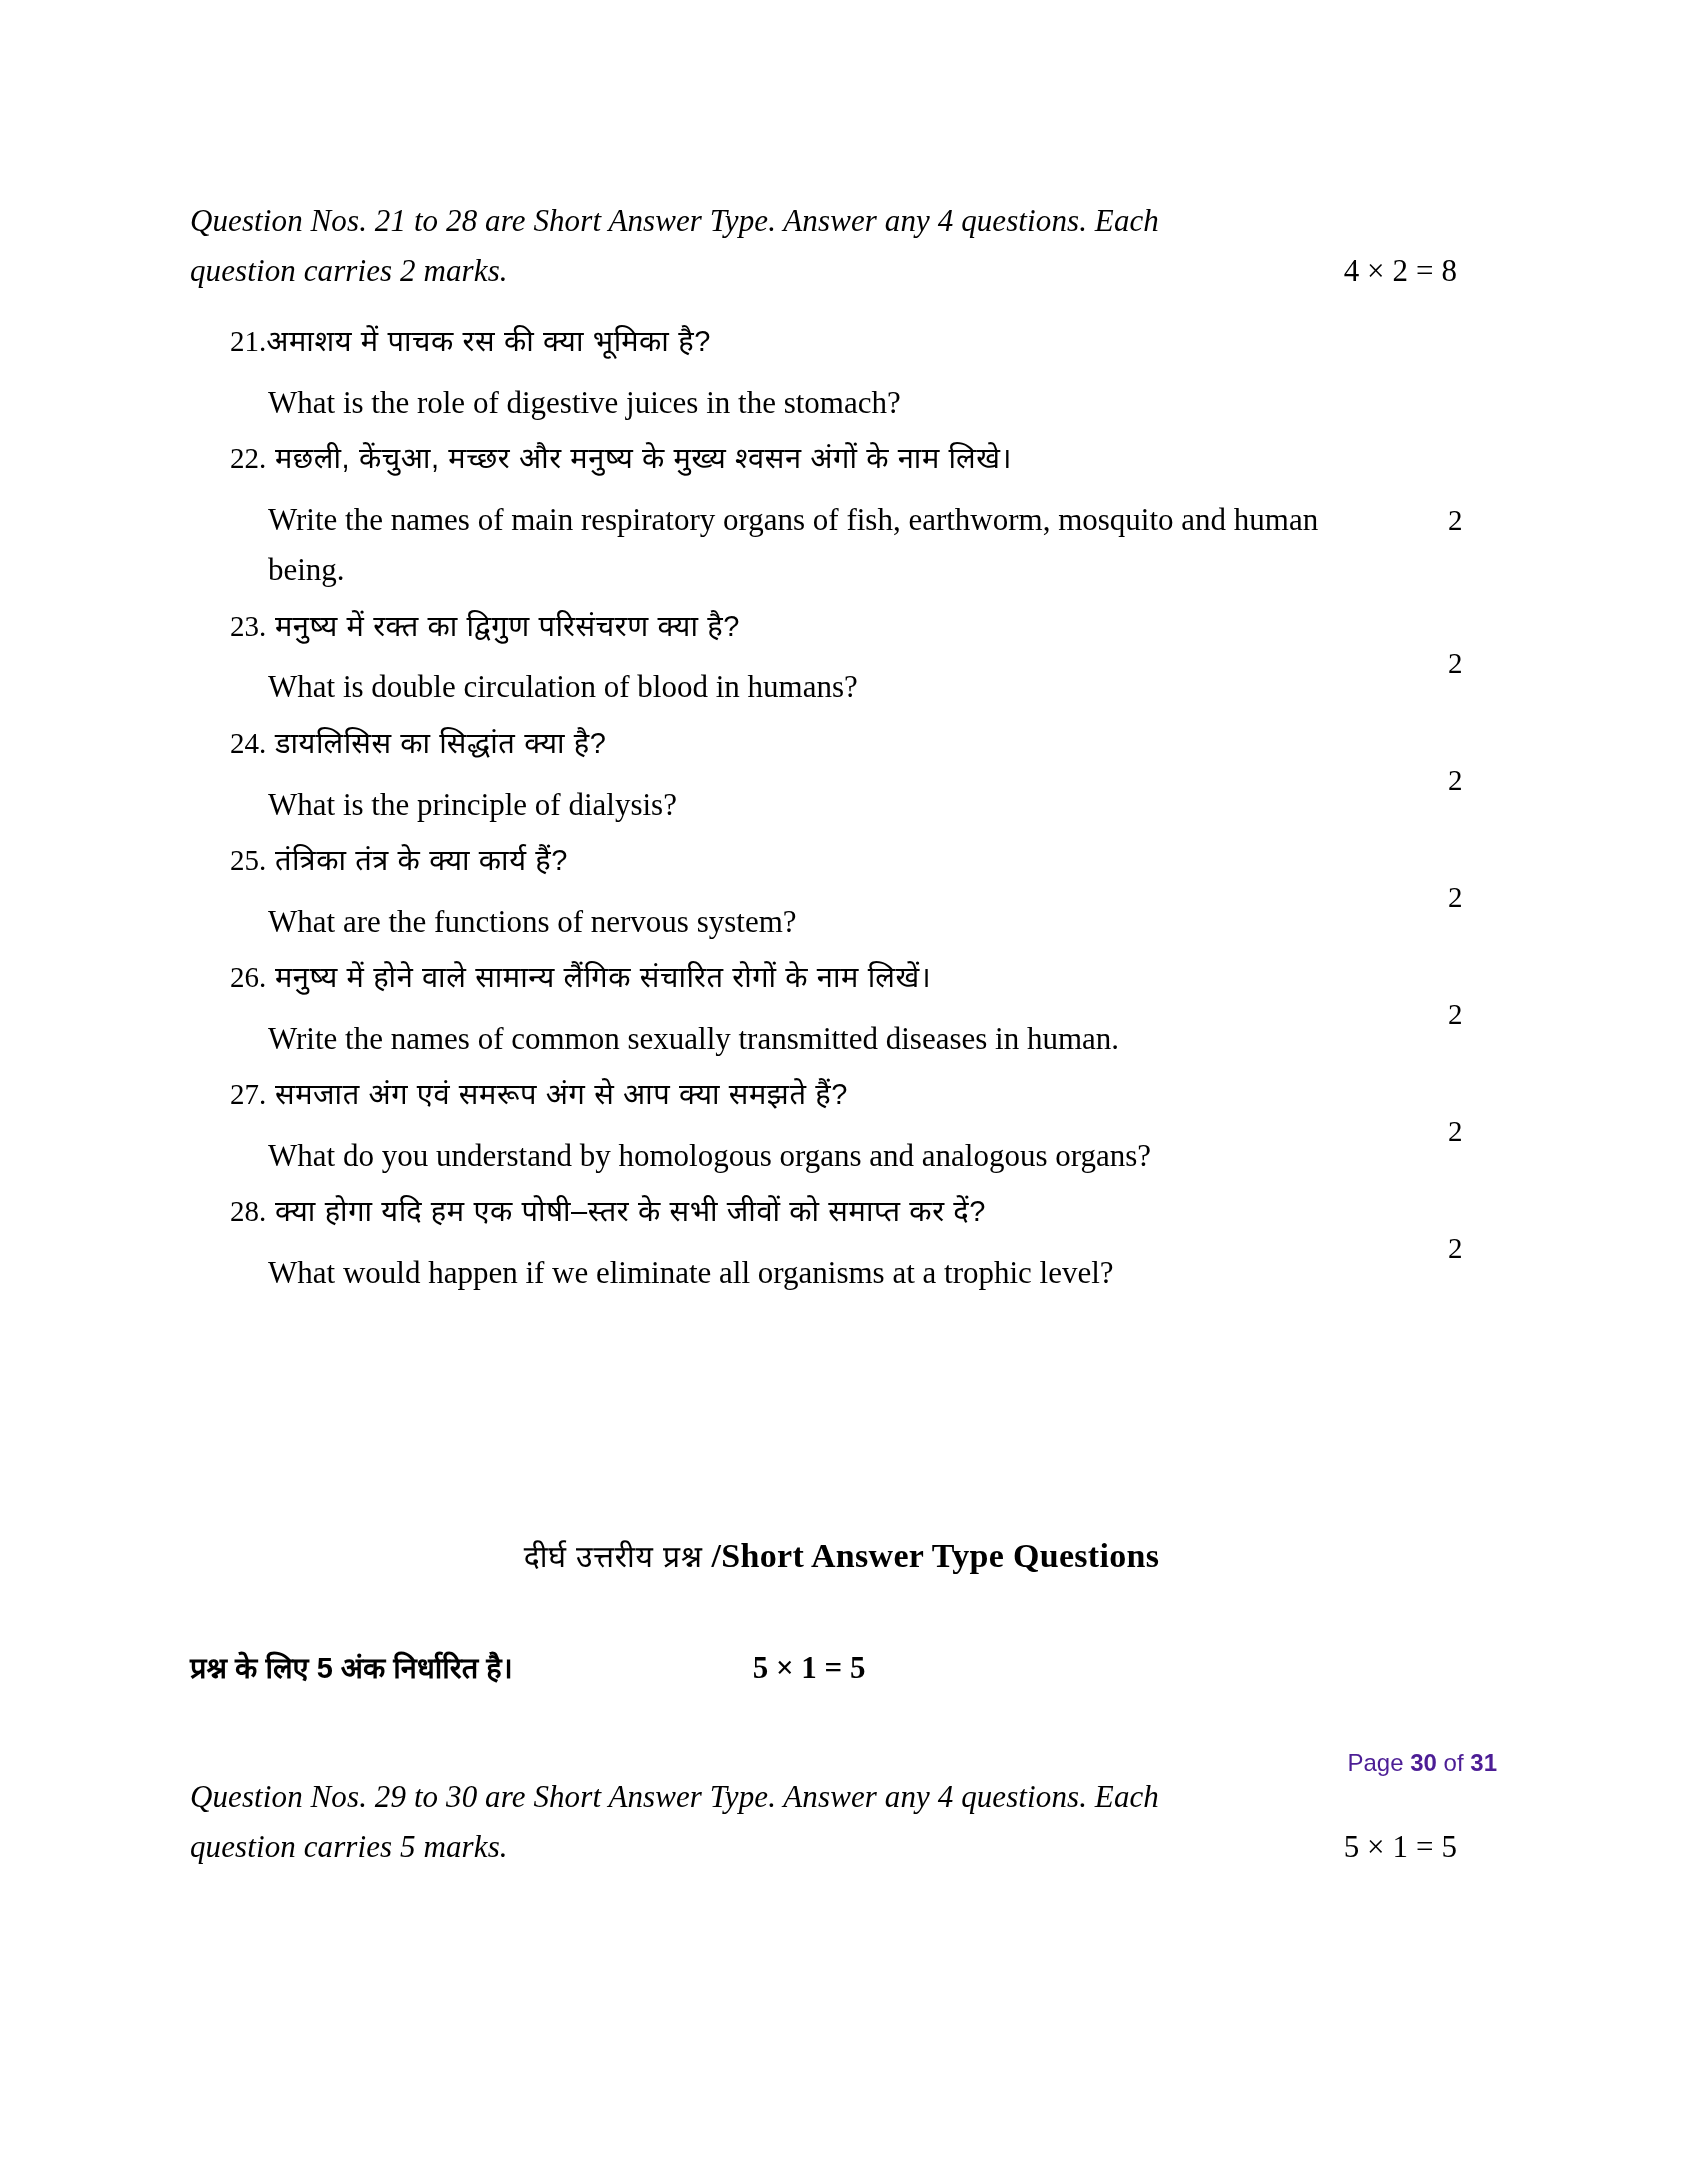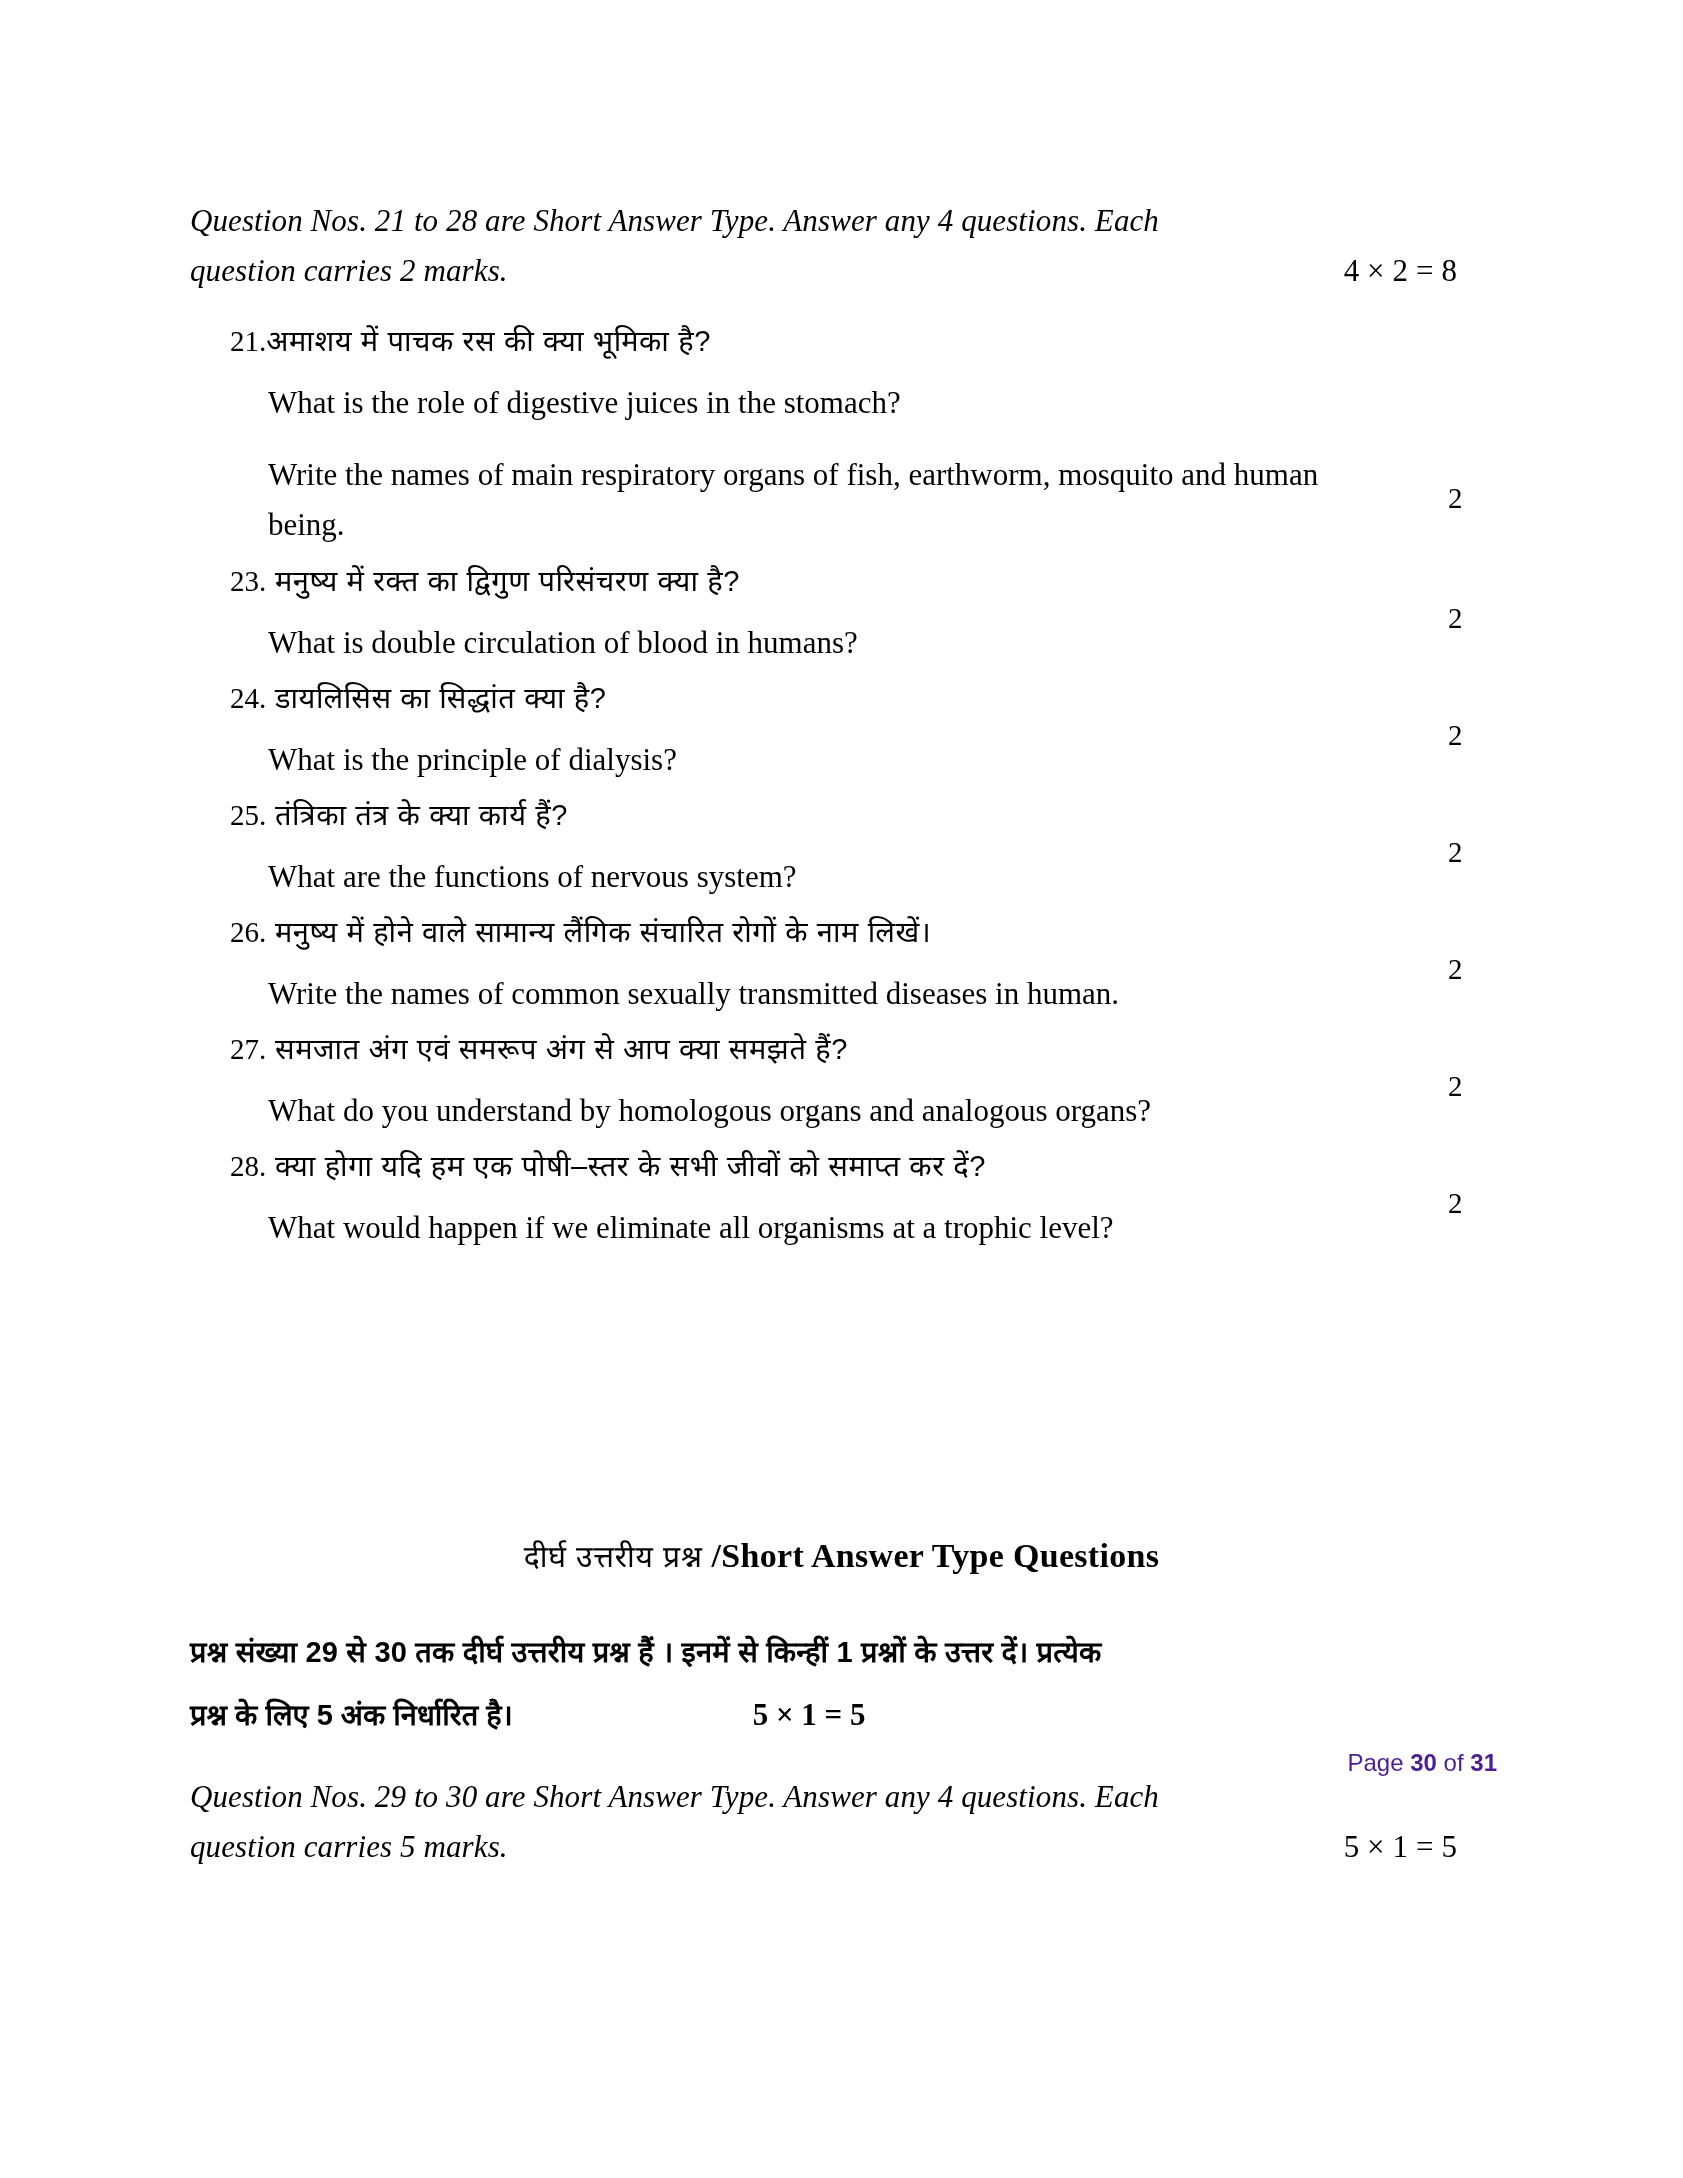--- a/index.html
+++ b/index.html
@@ -217,20 +217,21 @@
           <div class="q-hi"><span class="num">21.</span><span>अमाशय में पाचक रस की क्या भूमिका है?</span></div>
           <div class="q-en">What is the role of digestive juices in the stomach?</div>
         </div>
         <div class="qmarks"></div>
       </div>
     </div>
 
     <div class="qitem">
       <div class="qrow">
         <div class="qmain">
+          <div class="q-hi"><span class="num">22.</span>&nbsp;<span>मछली, केंचुआ, मच्छर और मनुष्य के मुख्य श्वसन अंगों के नाम लिखे।</span></div>
           <div class="q-en two-line">Write the names of main respiratory organs of fish, earthworm, mosquito and human being.</div>
         </div>
         <div class="qmarks">2</div>
       </div>
     </div>
 
     <div class="qitem">
       <div class="qrow">
         <div class="qmain">
           <div class="q-hi"><span class="num">23.</span>&nbsp;<span>मनुष्य में रक्त का द्विगुण परिसंचरण क्या है?</span></div>
@@ -290,21 +291,20 @@
       </div>
     </div>
 
   </div>
 
   <div class="section-heading">
     <span class="hi">दीर्घ उत्तरीय प्रश्न</span><span class="en"> /</span><span class="en">Short Answer Type Questions</span>
   </div>
 
   <div class="bottom-hi instr-hi">
-    <span class="bl1">प्रश्न संख्या 29 से 30 तक दीर्घ उत्तरीय प्रश्न हैं । इनमें से किन्हीं 1 प्रश्नों के उत्तर दें। प्रत्येक</span>
     <span class="bl2">
       <span class="txt">प्रश्न के लिए 5 अंक निर्धारित है।</span>
       <span class="mk">5 × 1 = 5</span>
     </span>
   </div>
 
   <div class="bottom-en instr-en">
     <span class="el1">Question Nos. 29 to 30 are Short Answer Type. Answer any 4 questions. Each</span>
     <span class="el2">
       <span>question carries 5 marks.</span>

